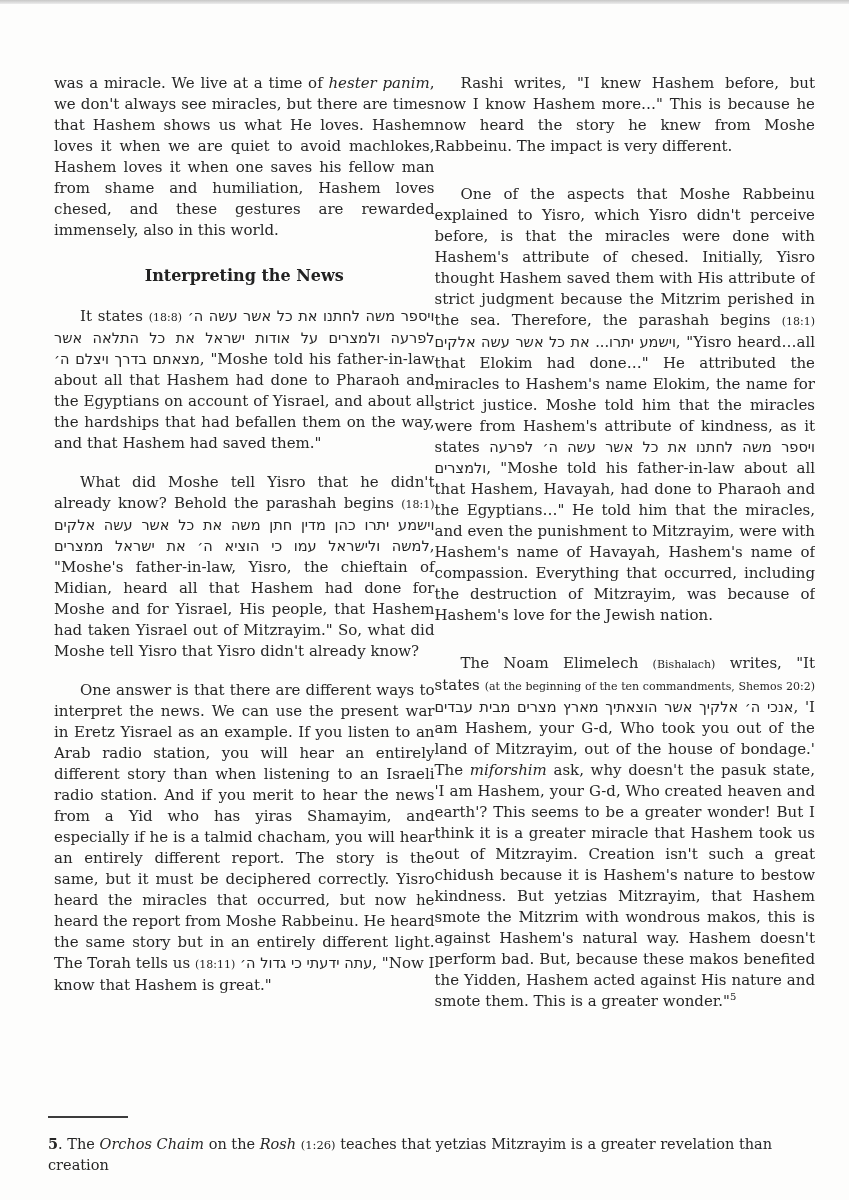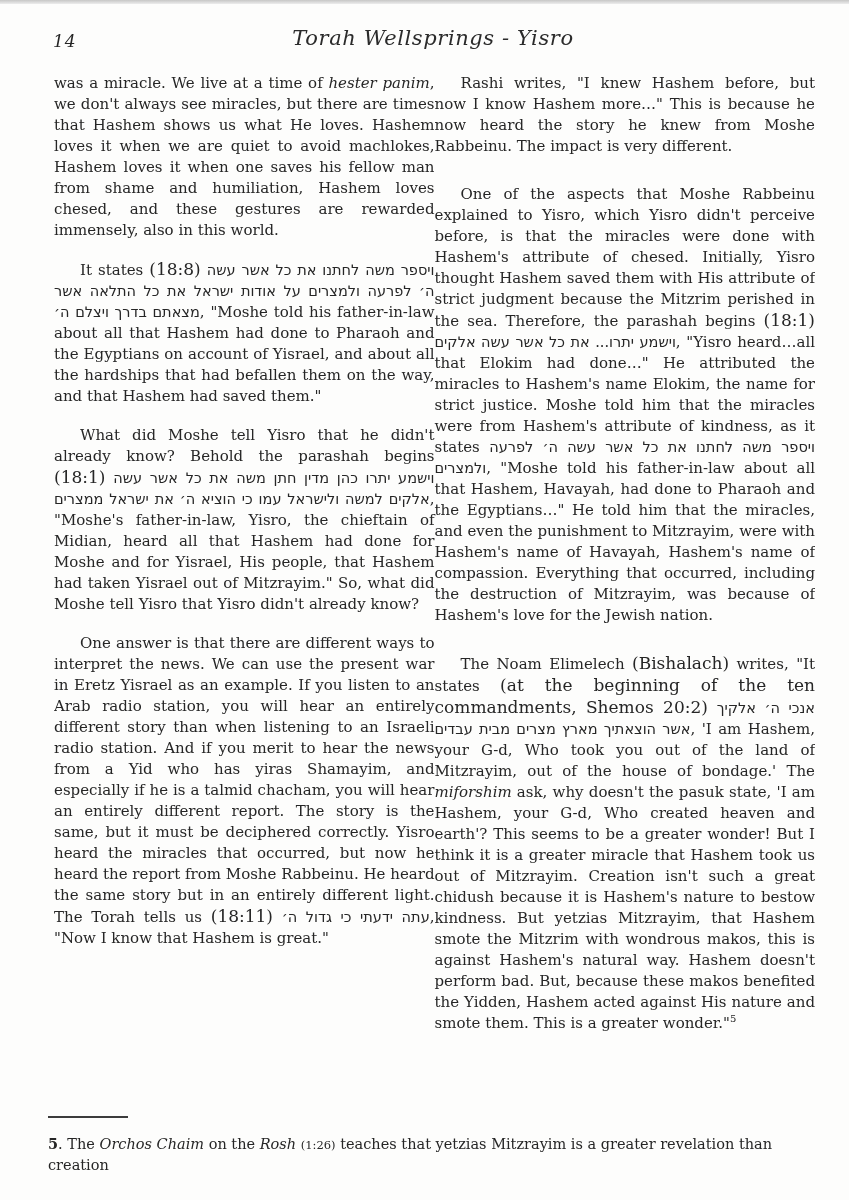--- a/index.html
+++ b/index.html
@@ -36,48 +36,45 @@
   p.para { margin:0 0 18px 0; text-indent:26px; }
   p.para.noindent { text-indent:0; }
   .col-right p.para { margin-bottom:27px; }
   .section-heading {
     font-size:16px; font-weight:bold; text-align:center;
     margin:24px 0 20px 0; color:#222;
   }
   .run-n {}
   .run-i { font-style:italic; }
   .run-b { font-weight:bold; }
-  .run-r { font-size:17px; }
+  .run-r { font-size:11px; }
   .run-h { font-family:"DejaVu Serif","DejaVu Sans",serif; font-size:14.5px; }
   sup.run-sup { font-size:10px; line-height:0; }
   .footnote {
     position:absolute; left:48px; right:34px; top:1116px;
     font-size:14.5px; line-height:20px; text-align:left;
   }
   .footnote-rule {
     width:80px; height:0;
     border-top:2px solid #3c3c3c;
     margin:0 0 16px 0;
   }
   .footnote .run-r { font-size:11.5px; }
 </style>
 </head>
 <body>
 
 <div class="page">
   <div class="scan-edge"></div>
 
-  <div class="page-header">
-    <span class="page-number">14</span>
-    <div class="page-title">Torah Wellsprings - Yisro</div>
-  </div>
 
   <div class="columns">
     <div class="col col-left">
       <p class="para noindent"><span class="run-n">was a miracle. We live at a time of </span><span class="run-i">hester panim</span><span class="run-n">, we don't always see miracles, but there are times that Hashem shows us what He loves. Hashem loves it when we are quiet to avoid machlokes, Hashem loves it when one saves his fellow man from shame and humiliation, Hashem loves chesed, and these gestures are rewarded immensely, also in this world.</span></p>
+      <div class="section-heading">Interpreting the News</div>
       <p class="para"><span class="run-n">It states </span><span class="run-r">(18:8)</span><span class="run-n"> </span><span class="run-h" dir="rtl">ויספר משה לחתנו את כל אשר עשה ה׳ לפרעה ולמצרים על אודות ישראל את כל התלאה אשר מצאתם בדרך ויצלם ה׳</span><span class="run-n">, "Moshe told his father-in-law about all that Hashem had done to Pharaoh and the Egyptians on account of Yisrael, and about all the hardships that had befallen them on the way, and that Hashem had saved them."</span></p>
       <p class="para"><span class="run-n">What did Moshe tell Yisro that he didn't already know? Behold the parashah begins </span><span class="run-r">(18:1)</span><span class="run-n"> </span><span class="run-h" dir="rtl">וישמע יתרו כהן מדין חתן משה את כל אשר עשה אלקים למשה ולישראל עמו כי הוציא ה׳ את ישראל ממצרים</span><span class="run-n">, "Moshe's father-in-law, Yisro, the chieftain of Midian, heard all that Hashem had done for Moshe and for Yisrael, His people, that Hashem had taken Yisrael out of Mitzrayim." So, what did Moshe tell Yisro that Yisro didn't already know?</span></p>
       <p class="para"><span class="run-n">One answer is that there are different ways to interpret the news. We can use the present war in Eretz Yisrael as an example. If you listen to an Arab radio station, you will hear an entirely different story than when listening to an Israeli radio station. And if you merit to hear the news from a Yid who has yiras Shamayim, and especially if he is a talmid chacham, you will hear an entirely different report. The story is the same, but it must be deciphered correctly. Yisro heard the miracles that occurred, but now he heard the report from Moshe Rabbeinu. He heard the same story but in an entirely different light. The Torah tells us </span><span class="run-r">(18:11)</span><span class="run-n"> </span><span class="run-h" dir="rtl">עתה ידעתי כי גדול ה׳</span><span class="run-n">, "Now I know that Hashem is great."</span></p>
     </div>
     <div class="col col-right">
       <p class="para"><span class="run-n">Rashi writes, "I knew Hashem before, but now I know Hashem more…" This is because he now heard the story he knew from Moshe Rabbeinu. The impact is very different.</span></p>
       <p class="para"><span class="run-n">One of the aspects that Moshe Rabbeinu explained to Yisro, which Yisro didn't perceive before, is that the miracles were done with Hashem's attribute of chesed. Initially, Yisro thought Hashem saved them with His attribute of strict judgment because the Mitzrim perished in the sea. Therefore, the parashah begins </span><span class="run-r">(18:1)</span><span class="run-n"> </span><span class="run-h" dir="rtl">וישמע יתרו... את כל אשר עשה אלקים</span><span class="run-n">, "Yisro heard…all that Elokim had done…" He attributed the miracles to Hashem's name Elokim, the name for strict justice. Moshe told him that the miracles were from Hashem's attribute of kindness, as it states </span><span class="run-h" dir="rtl">ויספר משה לחתנו את כל אשר עשה ה׳ לפרעה ולמצרים</span><span class="run-n">, "Moshe told his father-in-law about all that Hashem, Havayah, had done to Pharaoh and the Egyptians…" He told him that the miracles, and even the punishment to Mitzrayim, were with Hashem's name of Havayah, Hashem's name of compassion. Everything that occurred, including the destruction of Mitzrayim, was because of Hashem's love for the Jewish nation.</span></p>
       <p class="para"><span class="run-n">The Noam Elimelech </span><span class="run-r">(Bishalach)</span><span class="run-n"> writes, "It states </span><span class="run-r">(at the beginning of the ten commandments, Shemos 20:2)</span><span class="run-n"> </span><span class="run-h" dir="rtl">אנכי ה׳ אלקיך אשר הוצאתיך מארץ מצרים מבית עבדים</span><span class="run-n">, 'I am Hashem, your G-d, Who took you out of the land of Mitzrayim, out of the house of bondage.' The </span><span class="run-i">miforshim</span><span class="run-n"> ask, why doesn't the pasuk state, 'I am Hashem, your G-d, Who created heaven and earth'? This seems to be a greater wonder! But I think it is a greater miracle that Hashem took us out of Mitzrayim. Creation isn't such a great chidush because it is Hashem's nature to bestow kindness. But yetzias Mitzrayim, that Hashem smote the Mitzrim with wondrous makos, this is against Hashem's natural way. Hashem doesn't perform bad. But, because these makos benefited the Yidden, Hashem acted against His nature and smote them. This is a greater wonder."</span><sup class="run-sup">5</sup></p>
     </div>
   </div>

